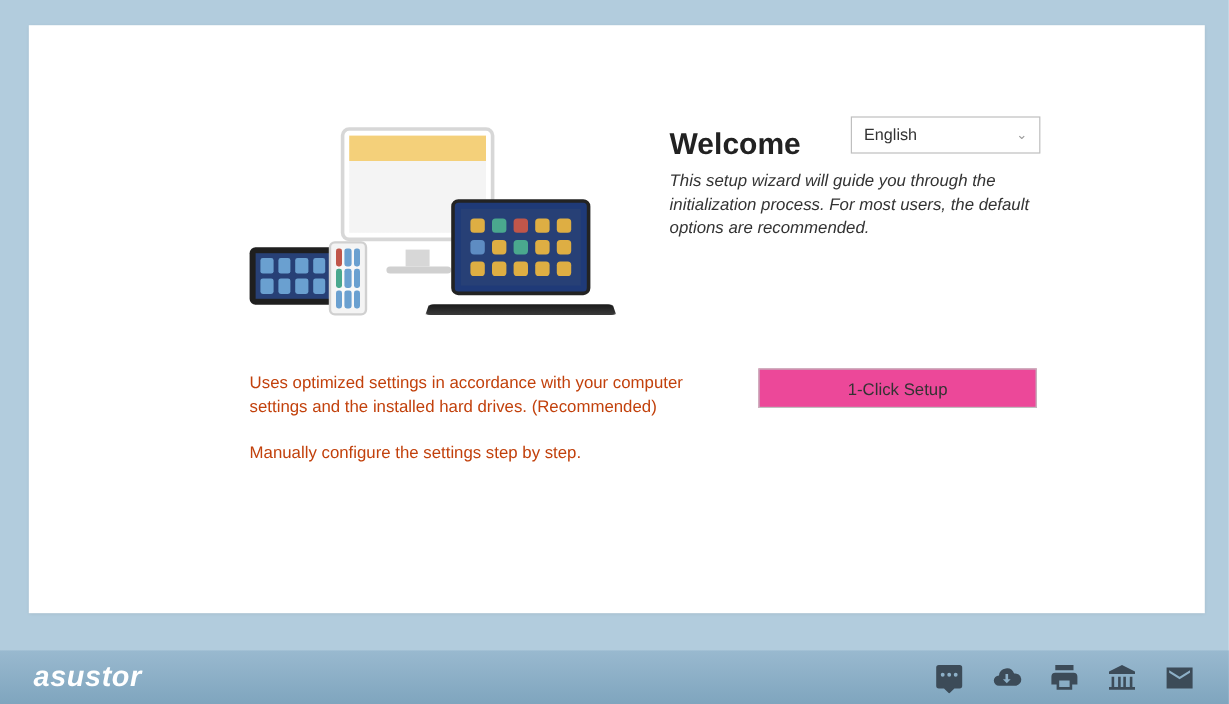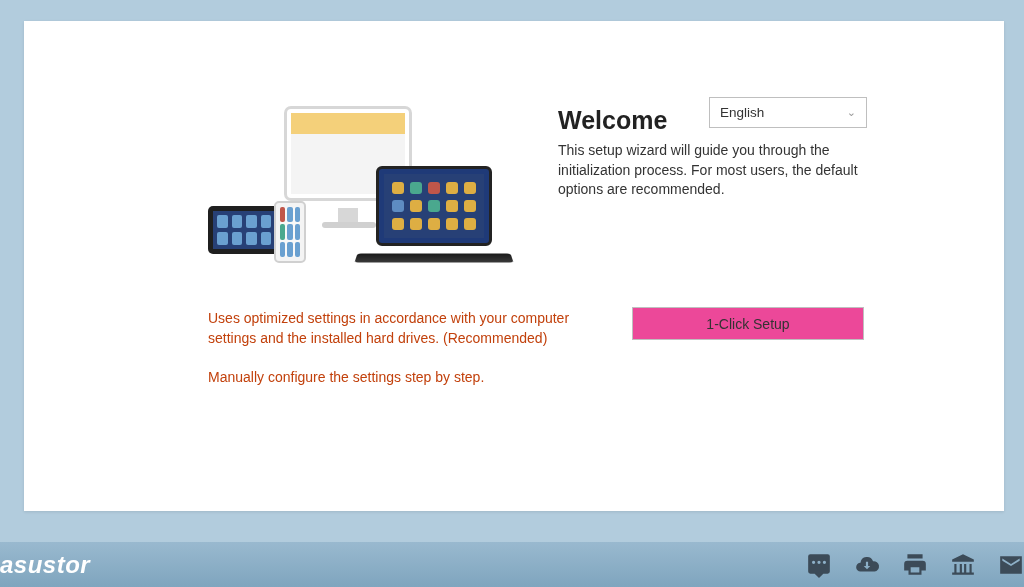--- a/index.html
+++ b/index.html
@@ -183,20 +183,21 @@
     .welcome-title {
       font-size: 25px;
       font-weight: 600;
       color: #222;
       margin-bottom: 6px;
     }
     .welcome-desc {
       font-size: 14px;
       color: #333;
       line-height: 1.4;
+      font-style: italic;
     }
 
     .option-row {
       position: absolute;
       left: 0;
       width: 656px;
       display: flex;
       align-items: flex-start;
       gap: 20px;
     }
@@ -222,21 +223,21 @@
     .row1 { top: 211px; }
     .row2 { top: 270px; }
 
     .footer {
       position: absolute;
       left: 0; right: 0; bottom: 0;
       height: 45px;
       background: linear-gradient(#99b9cf, #7fa5be);
       display: flex;
       align-items: center;
-      padding: 0 0;
+      padding: 0 28px;
       justify-content: space-between;
     }
     .brand {
       font-size: 24px;
       font-weight: 600;
       color: #fff;
       letter-spacing: 0.5px;
       font-style: italic;
       font-family: Arial, sans-serif;
     }

